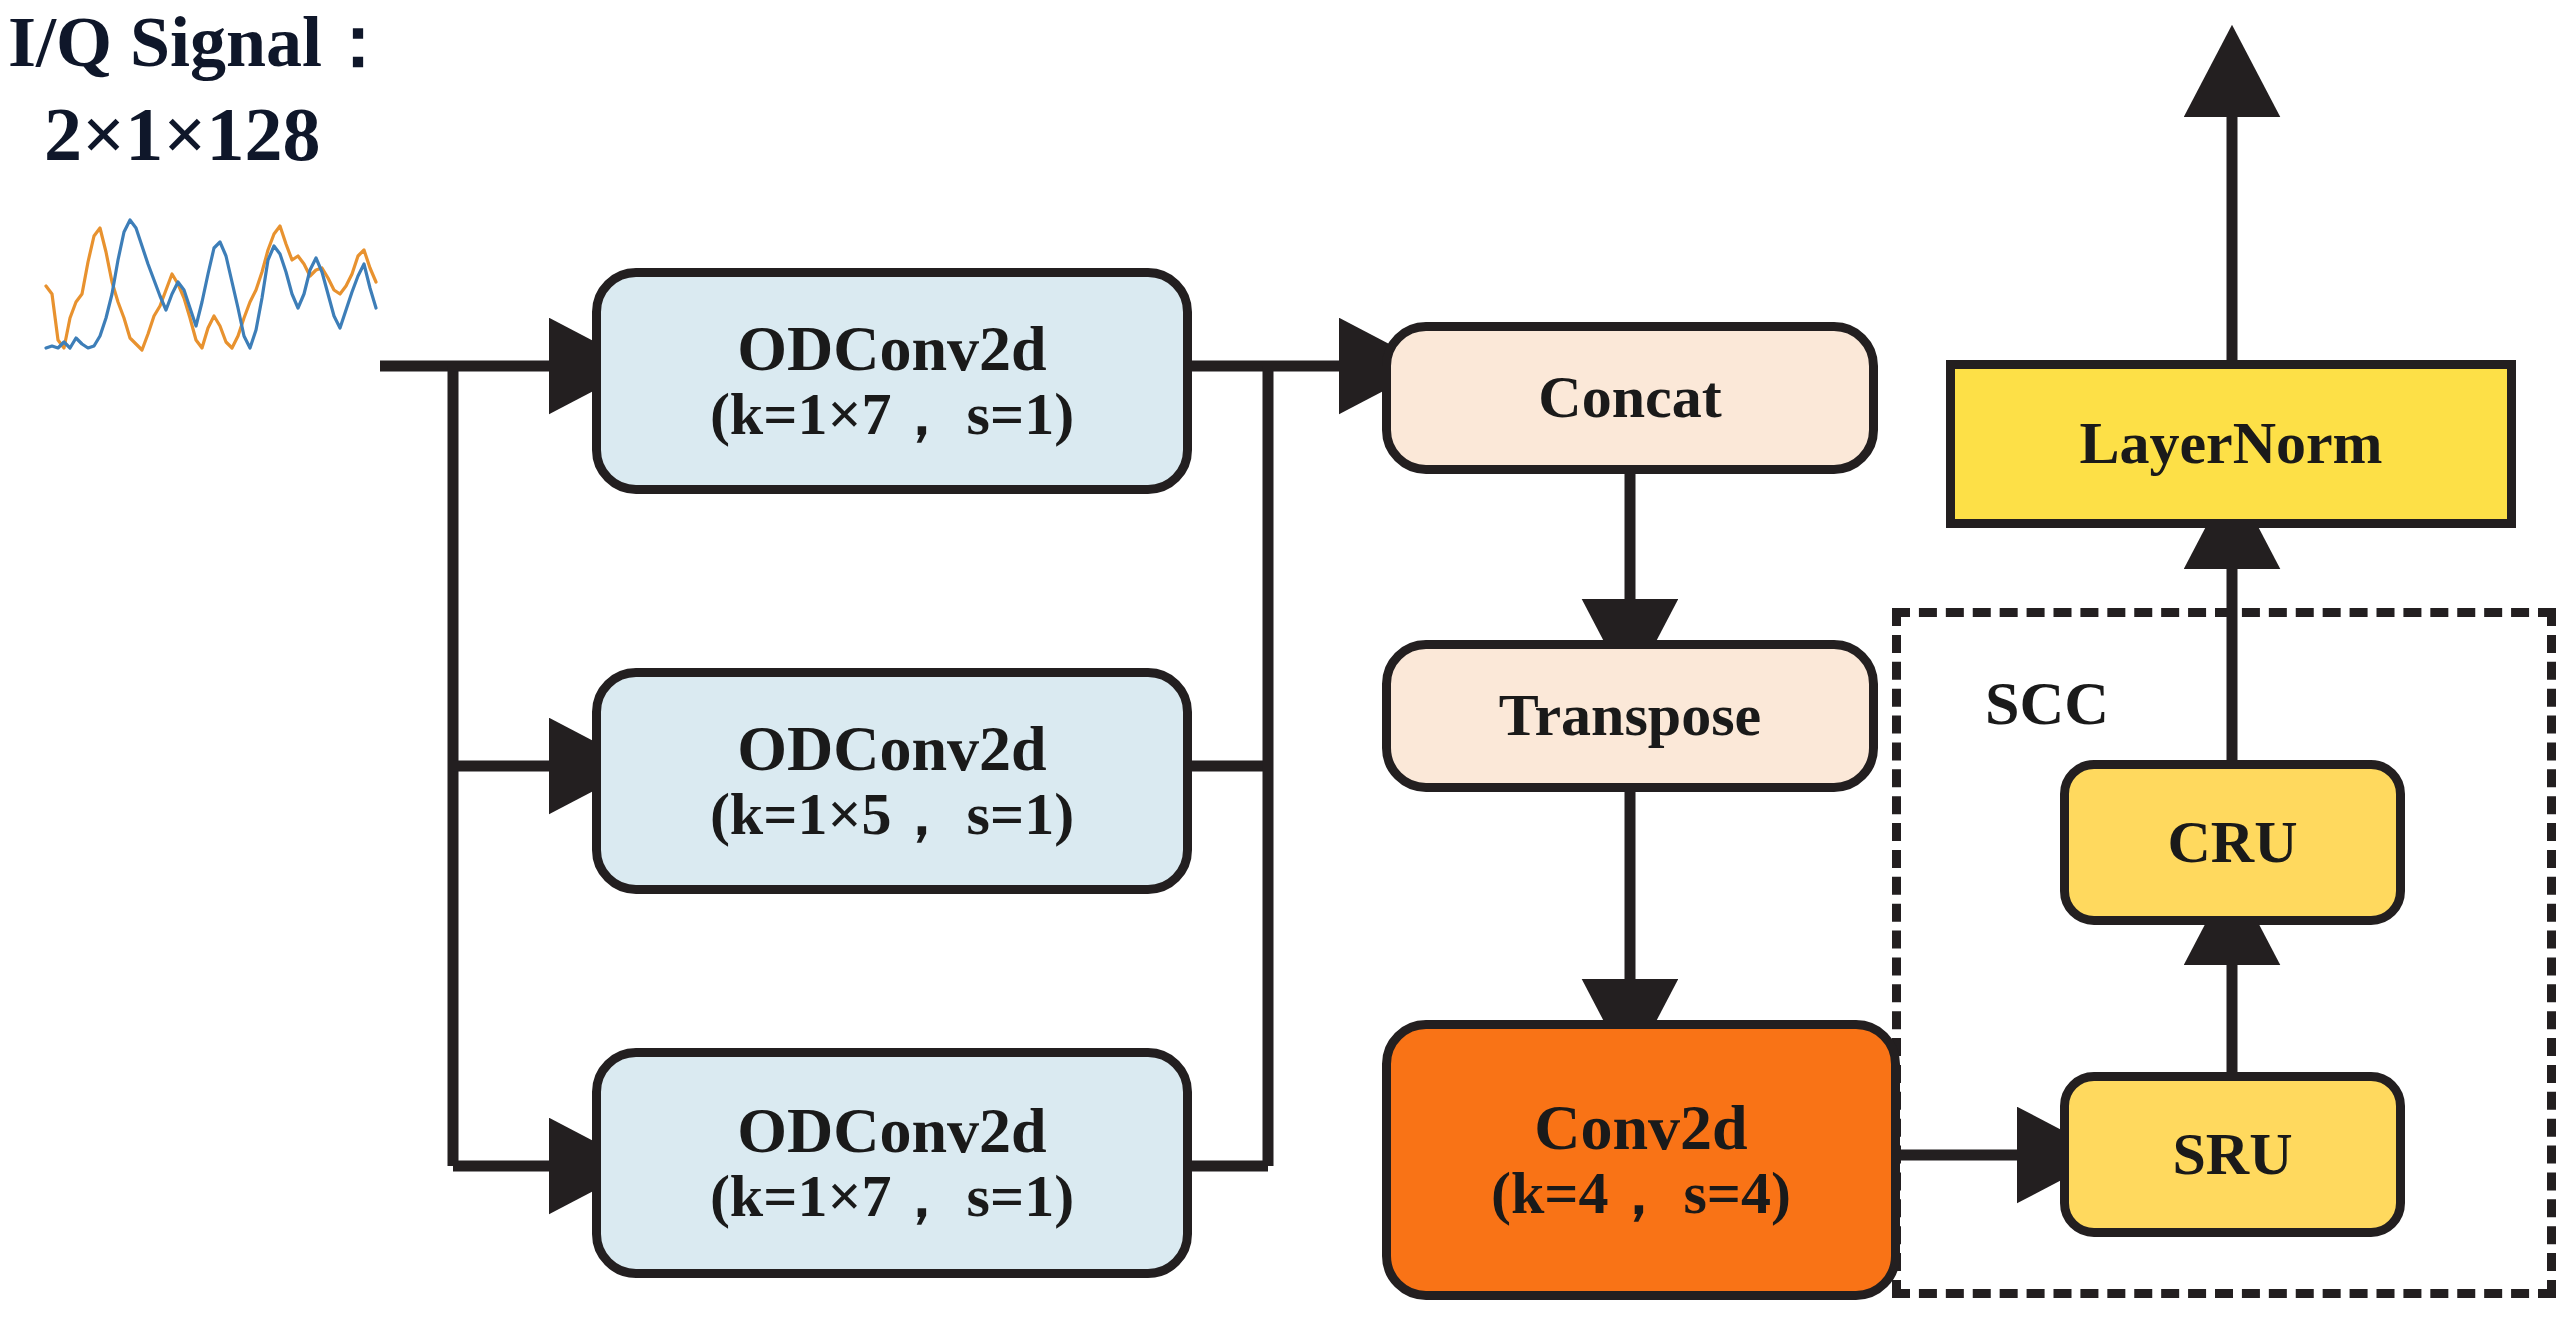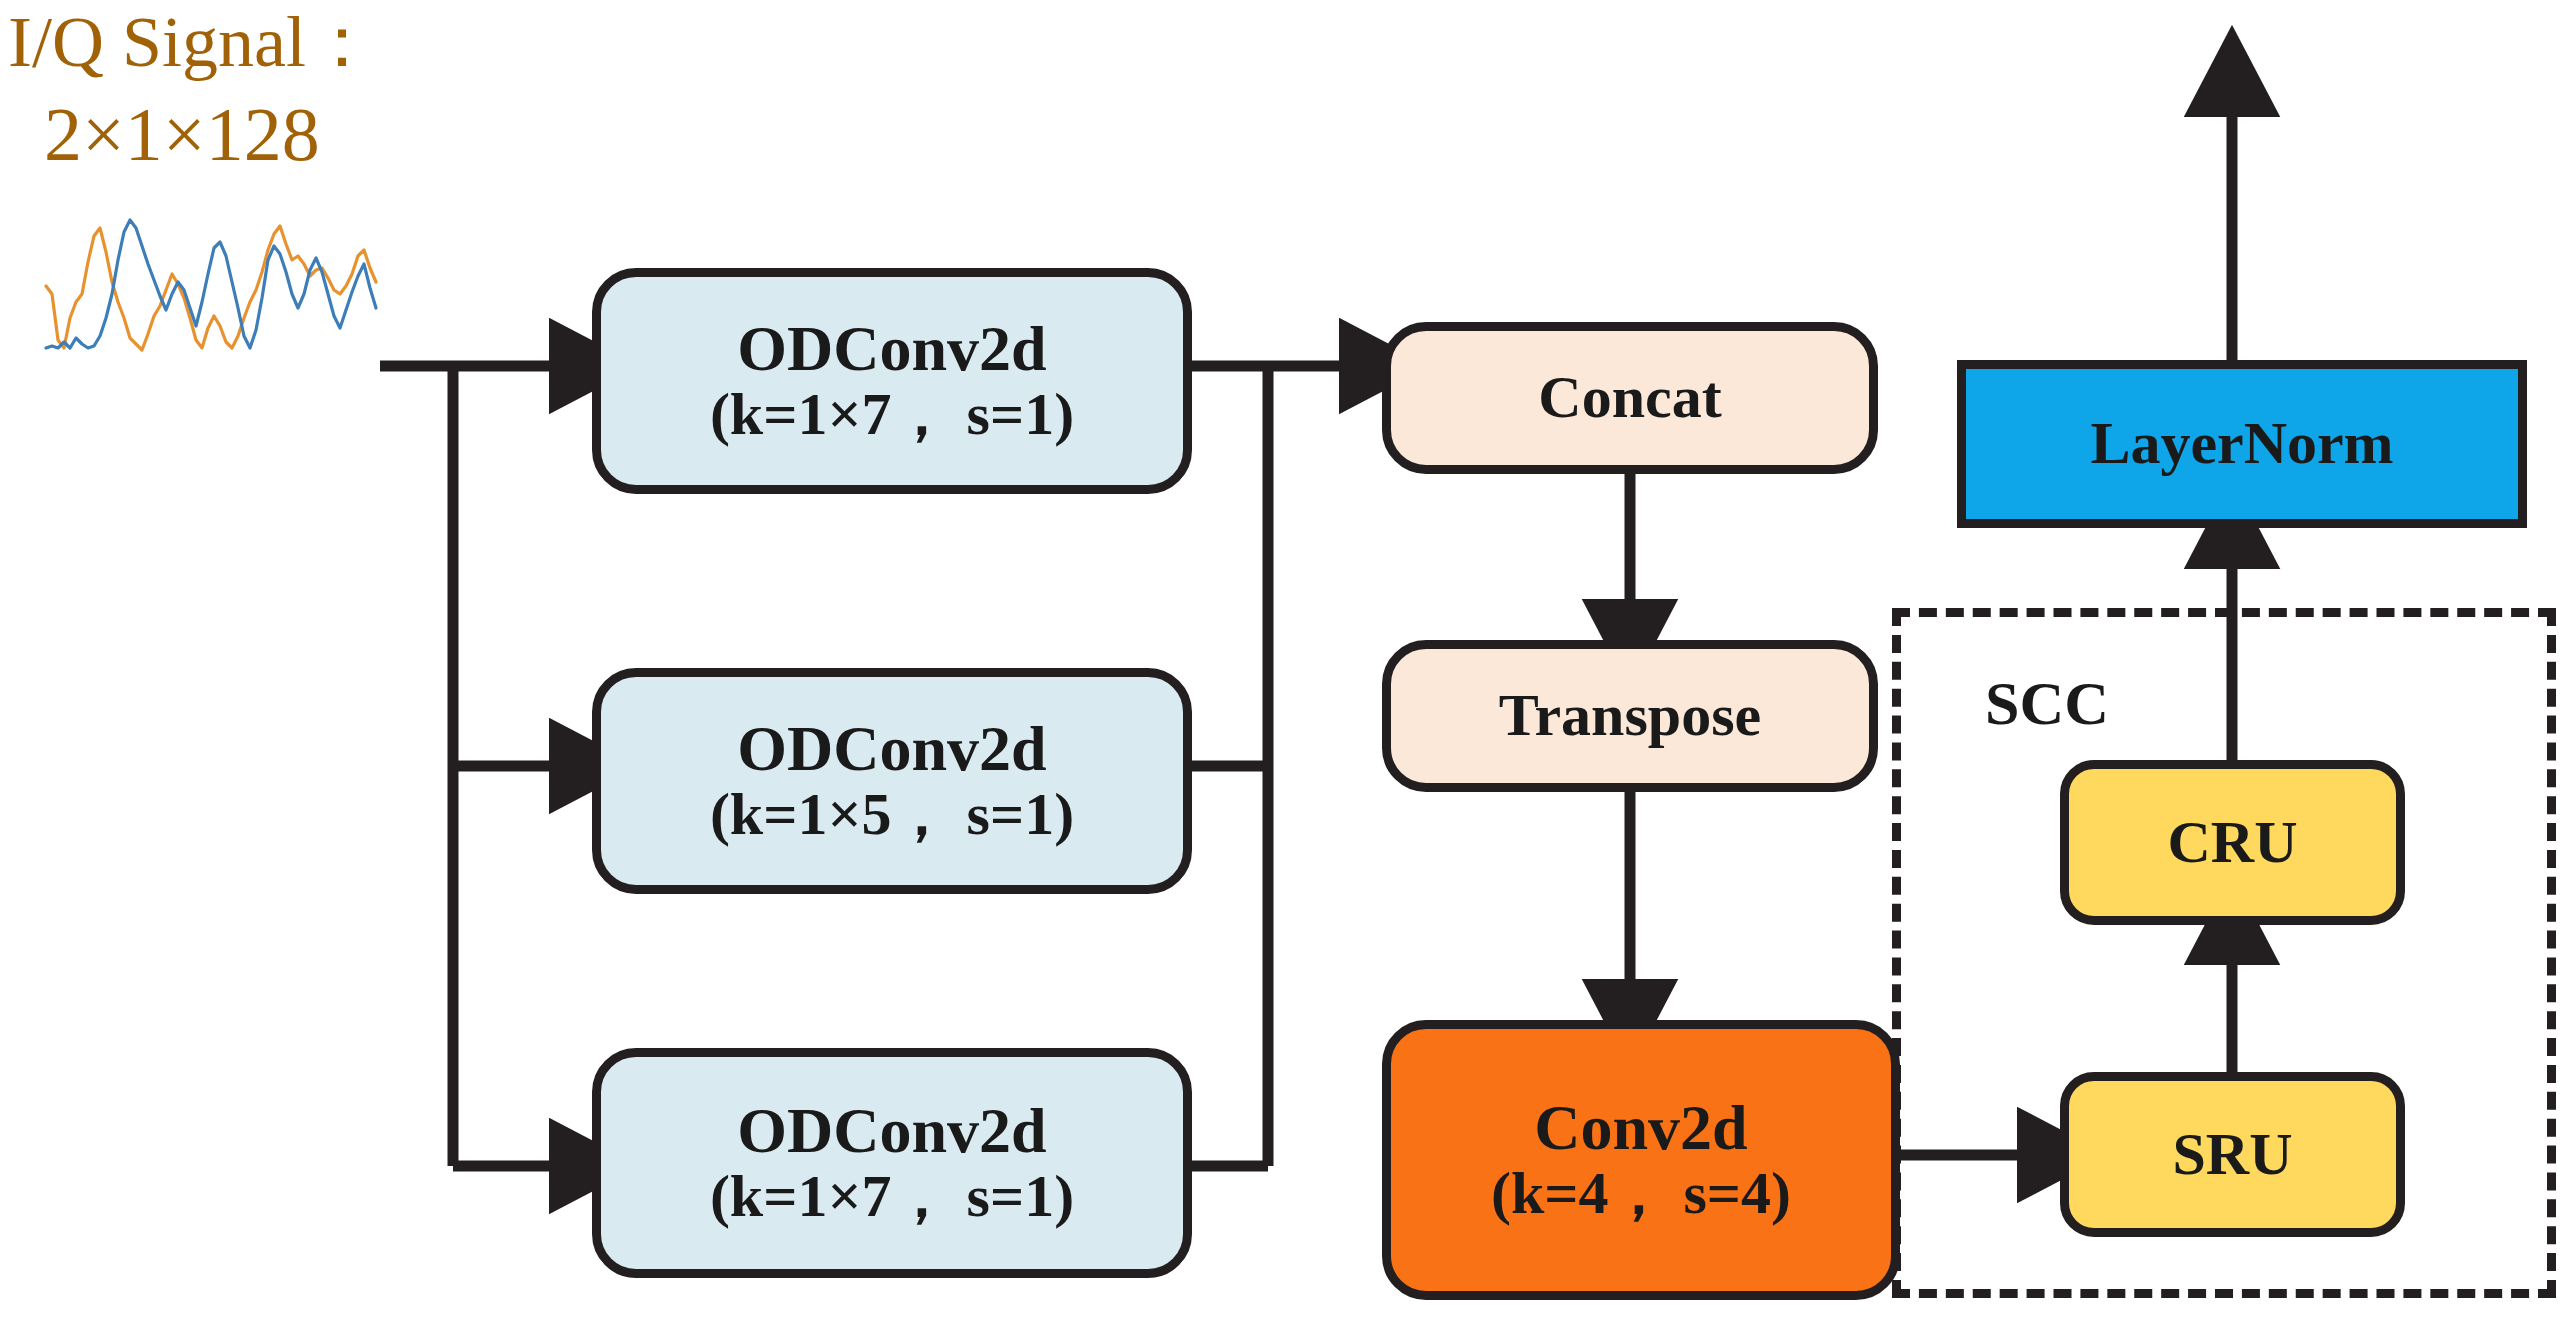--- a/index.html
+++ b/index.html
@@ -14,22 +14,22 @@
     position: relative;
     width: 2571px;
     height: 1326px;
     background: #ffffff;
     overflow: hidden;
   }
 
   
   .hdr {
     position: absolute;
-    font-weight: normal;
-    color: #a16207;
+    font-weight: bold;
+    color: #0f172a;
     white-space: nowrap;
     line-height: 1;
   }
   #title-line1 { left: 8px;  top: 6px;  font-size: 72px; }
   #title-line2 { left: 44px; top: 96px; font-size: 76px; }
 
   
   #signal-plot {
     position: absolute;
     left: 40px;
@@ -57,21 +57,21 @@
   .node .l2 { font-size: 60px; }
   .node.one-line { font-size: 60px; }
 
   .rounded   { border-radius: 44px; }
   .rounded-s { border-radius: 34px; }
   .square    { border-radius: 0; }
 
   .fill-blue   { background: #daeaf1; }
   .fill-cream  { background: #fbe8d8; }
   .fill-green  { background: #f97316; }
-  .fill-gray   { background: #0ea5e9; margin-left: 11px; }
+  .fill-gray   { background: #fde047; }
   .fill-yellow { background: #ffd95e; }
 
   
   #node-odconv-1 { left: 592px;  top: 268px;  width: 600px; height: 226px; }
   #node-odconv-2 { left: 592px;  top: 668px;  width: 600px; height: 226px; }
   #node-odconv-3 { left: 592px;  top: 1048px; width: 600px; height: 230px; }
   #node-concat   { left: 1382px; top: 322px;  width: 496px; height: 152px; }
   #node-transpose{ left: 1382px; top: 640px;  width: 496px; height: 152px; }
   #node-conv2d   { left: 1382px; top: 1020px; width: 518px; height: 280px; }
   #node-layernorm{ left: 1946px; top: 360px;  width: 570px; height: 168px; }

